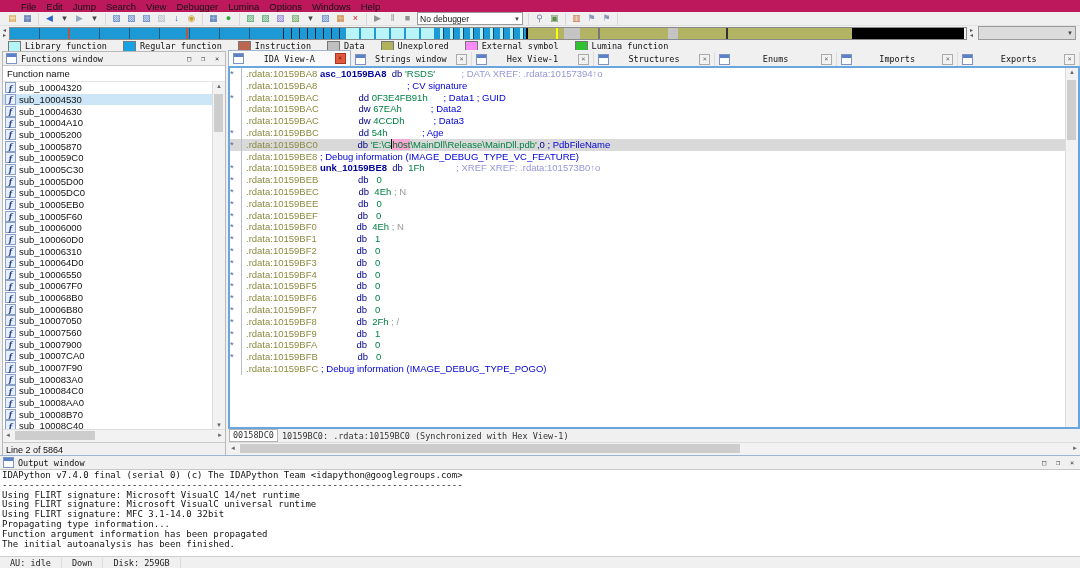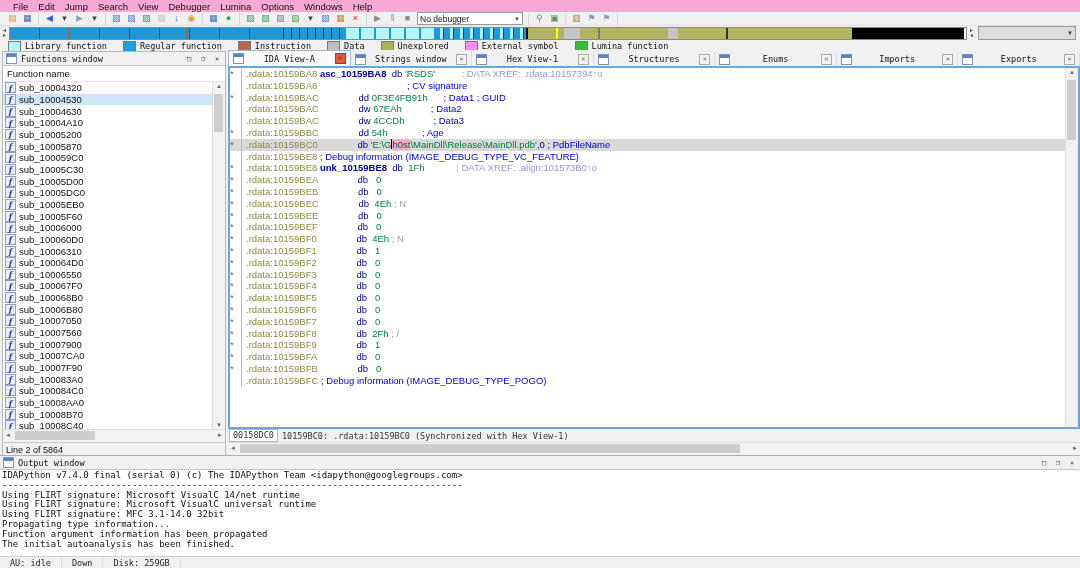--- a/index.html
+++ b/index.html
@@ -1,19 +1,19 @@
 <!DOCTYPE html>
 <html><head>
 <meta charset="utf-8">
 <style>
   html,body{margin:0;padding:0}
   body{width:1080px;height:568px;overflow:hidden;background:#f0f0f0;
        font-family:"Liberation Sans",sans-serif;font-size:9.5px;color:#111;position:relative}
   
-  #menubar{height:12px;display:flex;align-items:center;padding-left:8px;background:#f9a8d4}
+  #menubar{height:12px;display:flex;align-items:center;padding-left:16px;background:#be185d}
   #menubar .mi{padding:1px 5px;cursor:default}
   
   #toolbar{height:13px;display:flex;align-items:center;background:#f0f0f0;border-bottom:1px solid #e2e2e2;padding-left:2px}
   .tgrp{display:flex;align-items:center;padding:0 3px;border-right:1px solid #d8d8d8;height:12px}
   .tico{width:13px;height:11px;display:inline-flex;align-items:center;justify-content:center;
         font-size:9px;line-height:11px;margin:0 1px;cursor:default}
   .combo{width:100px;height:11px;background:#fff;border:1px solid #9a9a9a;font-size:8.5px;
          display:inline-flex;align-items:center;justify-content:space-between;padding:0 2px;margin:0 2px}
   .combo .arr{font-size:6px;color:#444}
   
@@ -409,22 +409,21 @@
   <div id="viewwrap">
     <div id="asm">
         <div class="asmline"><span class="gut">*</span><span class="ca">.rdata:10159BA8</span><span class="ct"> </span><span class="cn">asc_10159BA8</span><span class="ct">  </span><span class="ck">db</span><span class="ct"> </span><span class="cv">'RSDS'</span><span class="ct">          </span><span class="cx">; DATA XREF: .rdata:10157394↑o</span></div>
         <div class="asmline"><span class="gut"> </span><span class="ca">.rdata:10159BA8</span><span class="ct">                                  </span><span class="cc">; CV signature</span></div>
         <div class="asmline"><span class="gut">*</span><span class="ca">.rdata:10159BAC</span><span class="ct">               </span><span class="ck">dd</span><span class="ct"> </span><span class="cv">0F3E4FB91h</span><span class="ct">      </span><span class="cc">; Data1 ; GUID</span></div>
         <div class="asmline"><span class="gut"> </span><span class="ca">.rdata:10159BAC</span><span class="ct">               </span><span class="ck">dw</span><span class="ct"> </span><span class="cv">67EAh</span><span class="ct">           </span><span class="cc">; Data2</span></div>
         <div class="asmline"><span class="gut"> </span><span class="ca">.rdata:10159BAC</span><span class="ct">               </span><span class="ck">dw</span><span class="ct"> </span><span class="cv">4CCDh</span><span class="ct">           </span><span class="cc">; Data3</span></div>
         <div class="asmline"><span class="gut">*</span><span class="ca">.rdata:10159BBC</span><span class="ct">               </span><span class="ck">dd</span><span class="ct"> </span><span class="cv">54h</span><span class="ct">             </span><span class="cc">; Age</span></div>
         <div class="asmline hl"><span class="gut">*</span><span class="ca">.rdata:10159BC0</span><span class="ct">               </span><span class="ck">db</span><span class="ct"> </span><span class="cv">'E:\G</span><span class="cur"></span><span class="cy">h0st</span><span class="cv">\MainDll\Release\MainDll.pdb'</span><span class="ck">,0</span><span class="ct"> </span><span class="cc">; PdbFileName</span></div>
         <div class="asmline"><span class="gut"> </span><span class="ca">.rdata:10159BE8</span><span class="ct"> </span><span class="cc">; Debug information (IMAGE_DEBUG_TYPE_VC_FEATURE)</span></div>
-        <div class="asmline"><span class="gut">*</span><span class="ca">.rdata:10159BE8</span><span class="ct"> </span><span class="cn">unk_10159BE8</span><span class="ct">  </span><span class="ck">db</span><span class="ct">  </span><span class="cv">1Fh</span><span class="ct">            </span><span class="cx">; DATA XREF: .align:101573B0↑o</span></div>
-        <div class="asmline"><span class="gut">*</span><span class="ca">.rdata:10159BEA</span><span class="ct">               </span><span class="ck">db</span><span class="ct">   </span><span class="cv">0</span></div>
+        <div class="asmline"><span class="gut">*</span><span class="ca">.rdata:10159BE8</span><span class="ct"> </span><span class="cn">unk_10159BE8</span><span class="ct">  </span><span class="ck">db</span><span class="ct">  </span><span class="cv">1Fh</span><span class="ct">            </span><span class="cx">; XREF XREF: .rdata:101573B0↑o</span></div>
         <div class="asmline"><span class="gut">*</span><span class="ca">.rdata:10159BEB</span><span class="ct">               </span><span class="ck">db</span><span class="ct">   </span><span class="cv">0</span></div>
         <div class="asmline"><span class="gut">*</span><span class="ca">.rdata:10159BEC</span><span class="ct">               </span><span class="ck">db</span><span class="ct">  </span><span class="cv">4Eh</span><span class="ct"> </span><span class="cr">; N</span></div>
         <div class="asmline"><span class="gut">*</span><span class="ca">.rdata:10159BEE</span><span class="ct">               </span><span class="ck">db</span><span class="ct">   </span><span class="cv">0</span></div>
         <div class="asmline"><span class="gut">*</span><span class="ca">.rdata:10159BEF</span><span class="ct">               </span><span class="ck">db</span><span class="ct">   </span><span class="cv">0</span></div>
         <div class="asmline"><span class="gut">*</span><span class="ca">.rdata:10159BF0</span><span class="ct">               </span><span class="ck">db</span><span class="ct">  </span><span class="cv">4Eh</span><span class="ct"> </span><span class="cr">; N</span></div>
         <div class="asmline"><span class="gut">*</span><span class="ca">.rdata:10159BF1</span><span class="ct">               </span><span class="ck">db</span><span class="ct">   </span><span class="cv">1</span></div>
         <div class="asmline"><span class="gut">*</span><span class="ca">.rdata:10159BF2</span><span class="ct">               </span><span class="ck">db</span><span class="ct">   </span><span class="cv">0</span></div>
         <div class="asmline"><span class="gut">*</span><span class="ca">.rdata:10159BF3</span><span class="ct">               </span><span class="ck">db</span><span class="ct">   </span><span class="cv">0</span></div>
         <div class="asmline"><span class="gut">*</span><span class="ca">.rdata:10159BF4</span><span class="ct">               </span><span class="ck">db</span><span class="ct">   </span><span class="cv">0</span></div>
         <div class="asmline"><span class="gut">*</span><span class="ca">.rdata:10159BF5</span><span class="ct">               </span><span class="ck">db</span><span class="ct">   </span><span class="cv">0</span></div>

